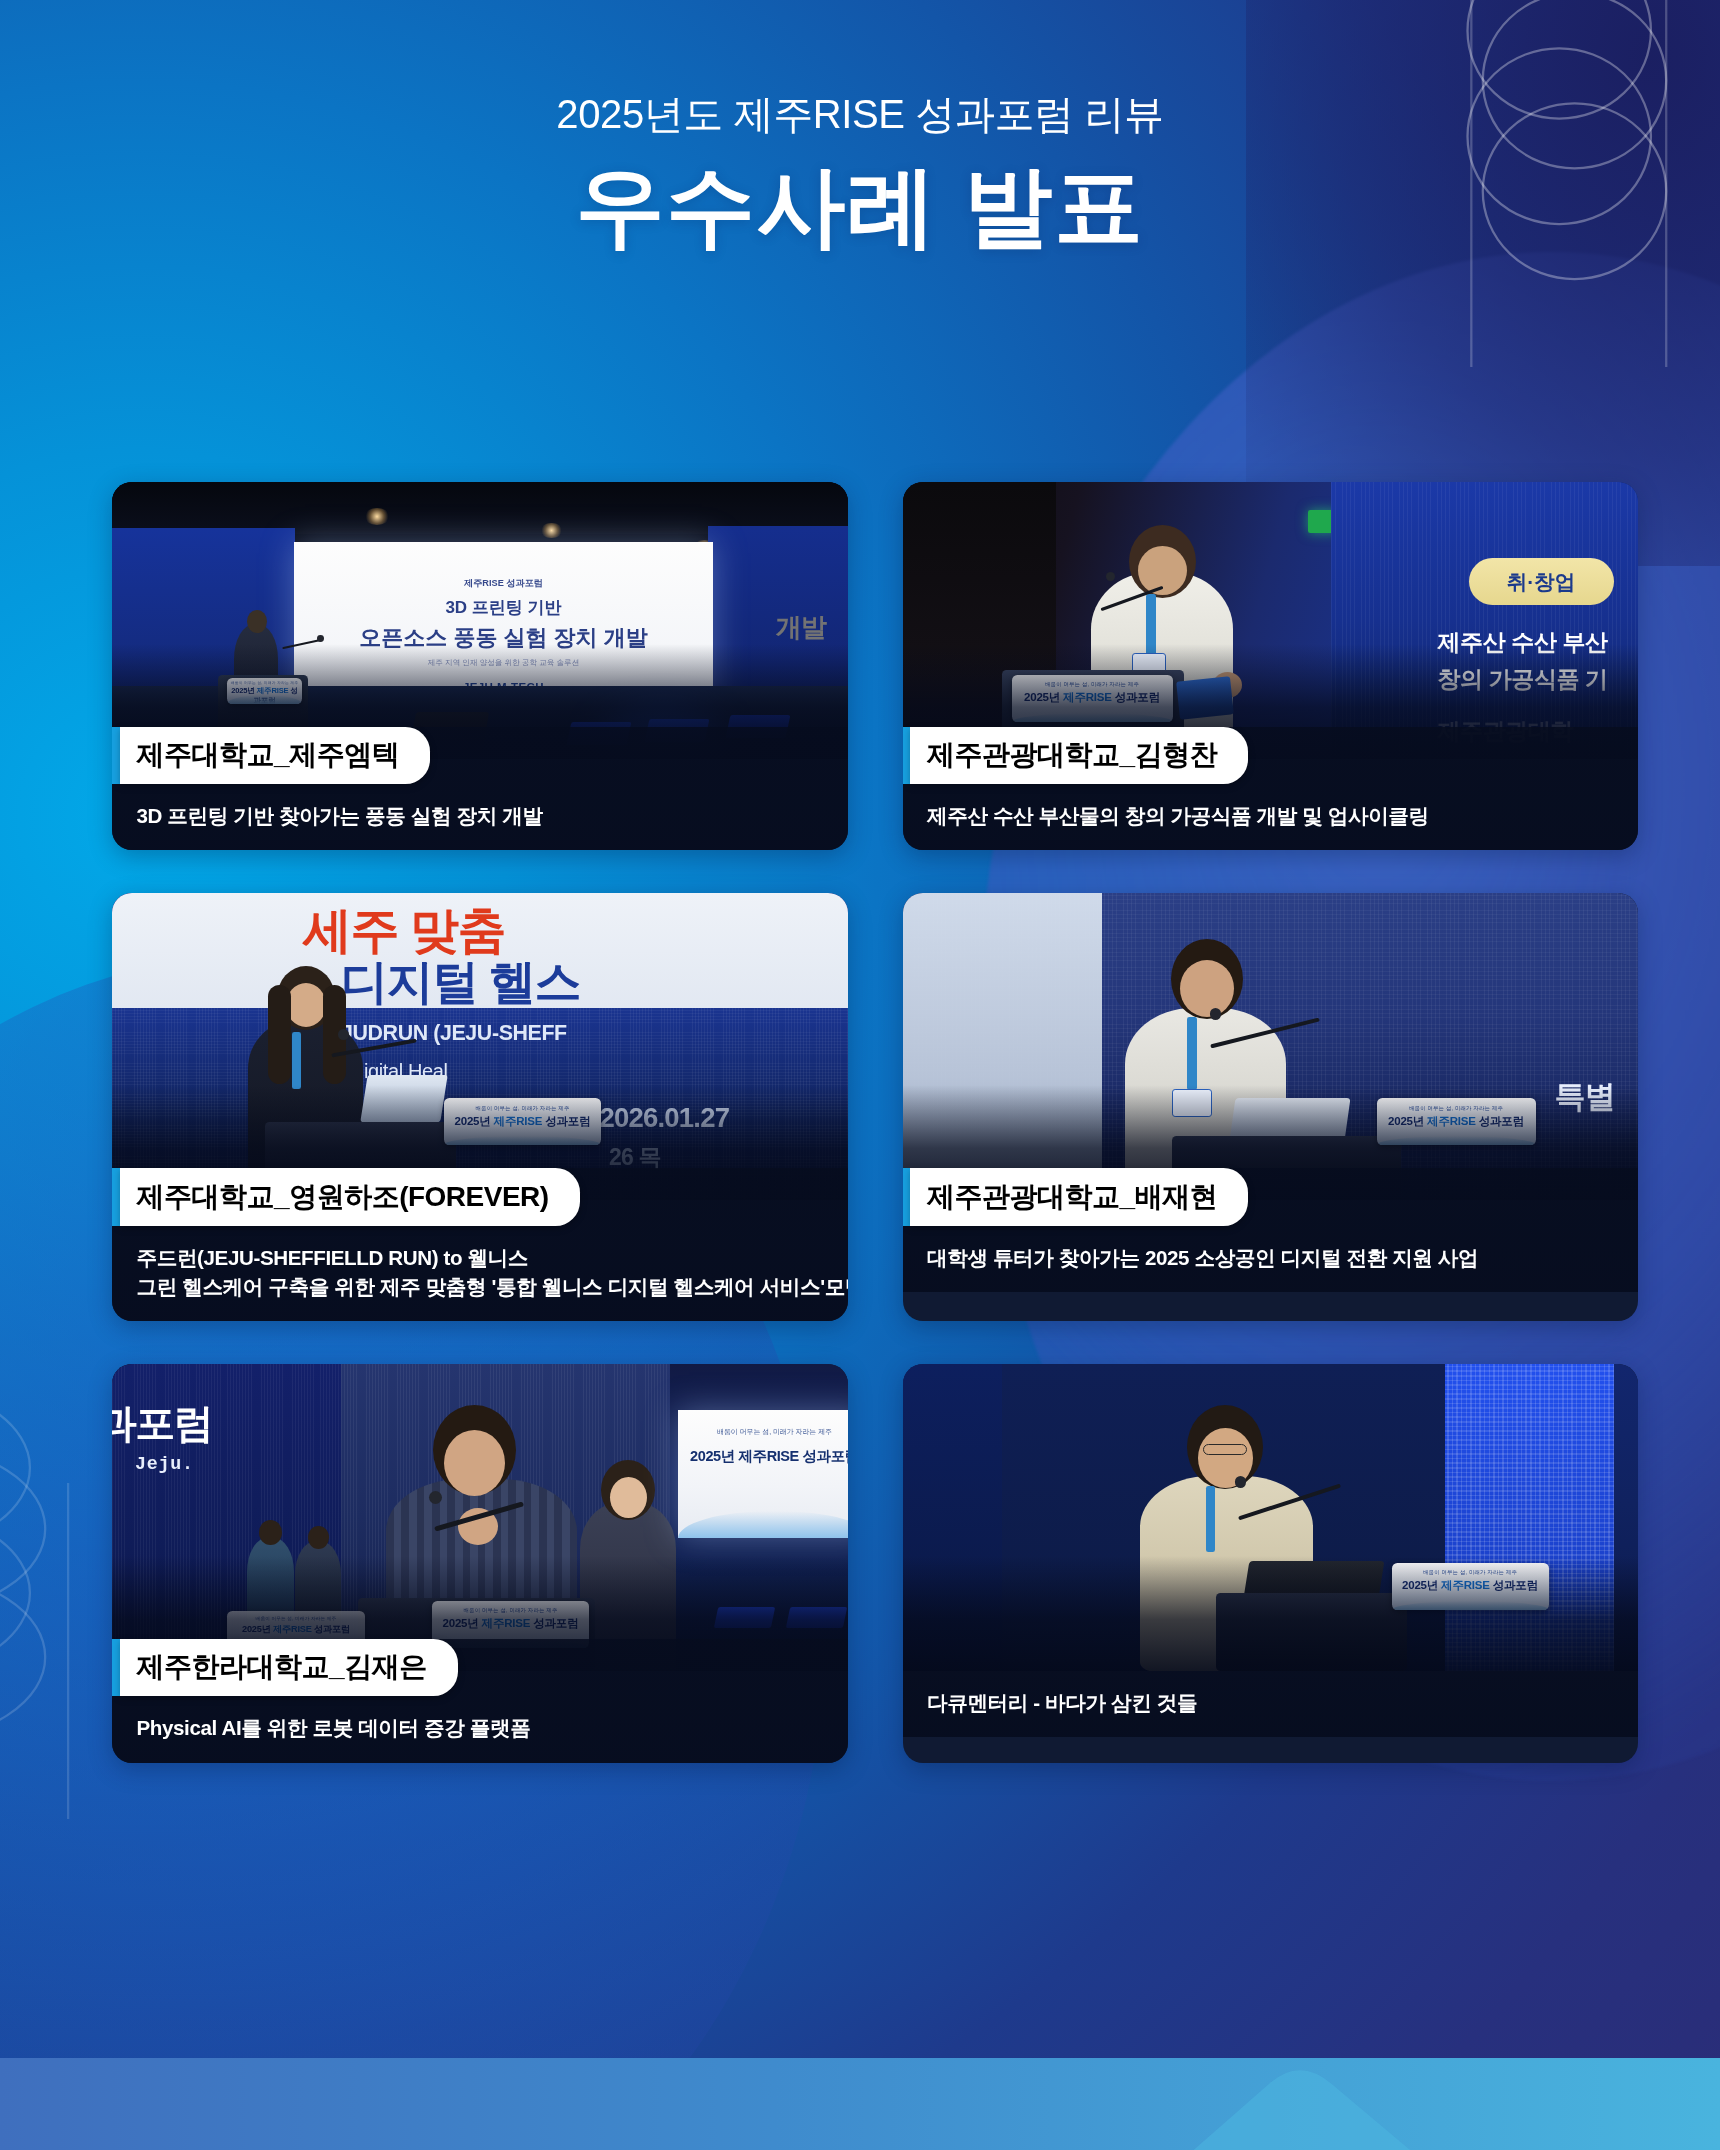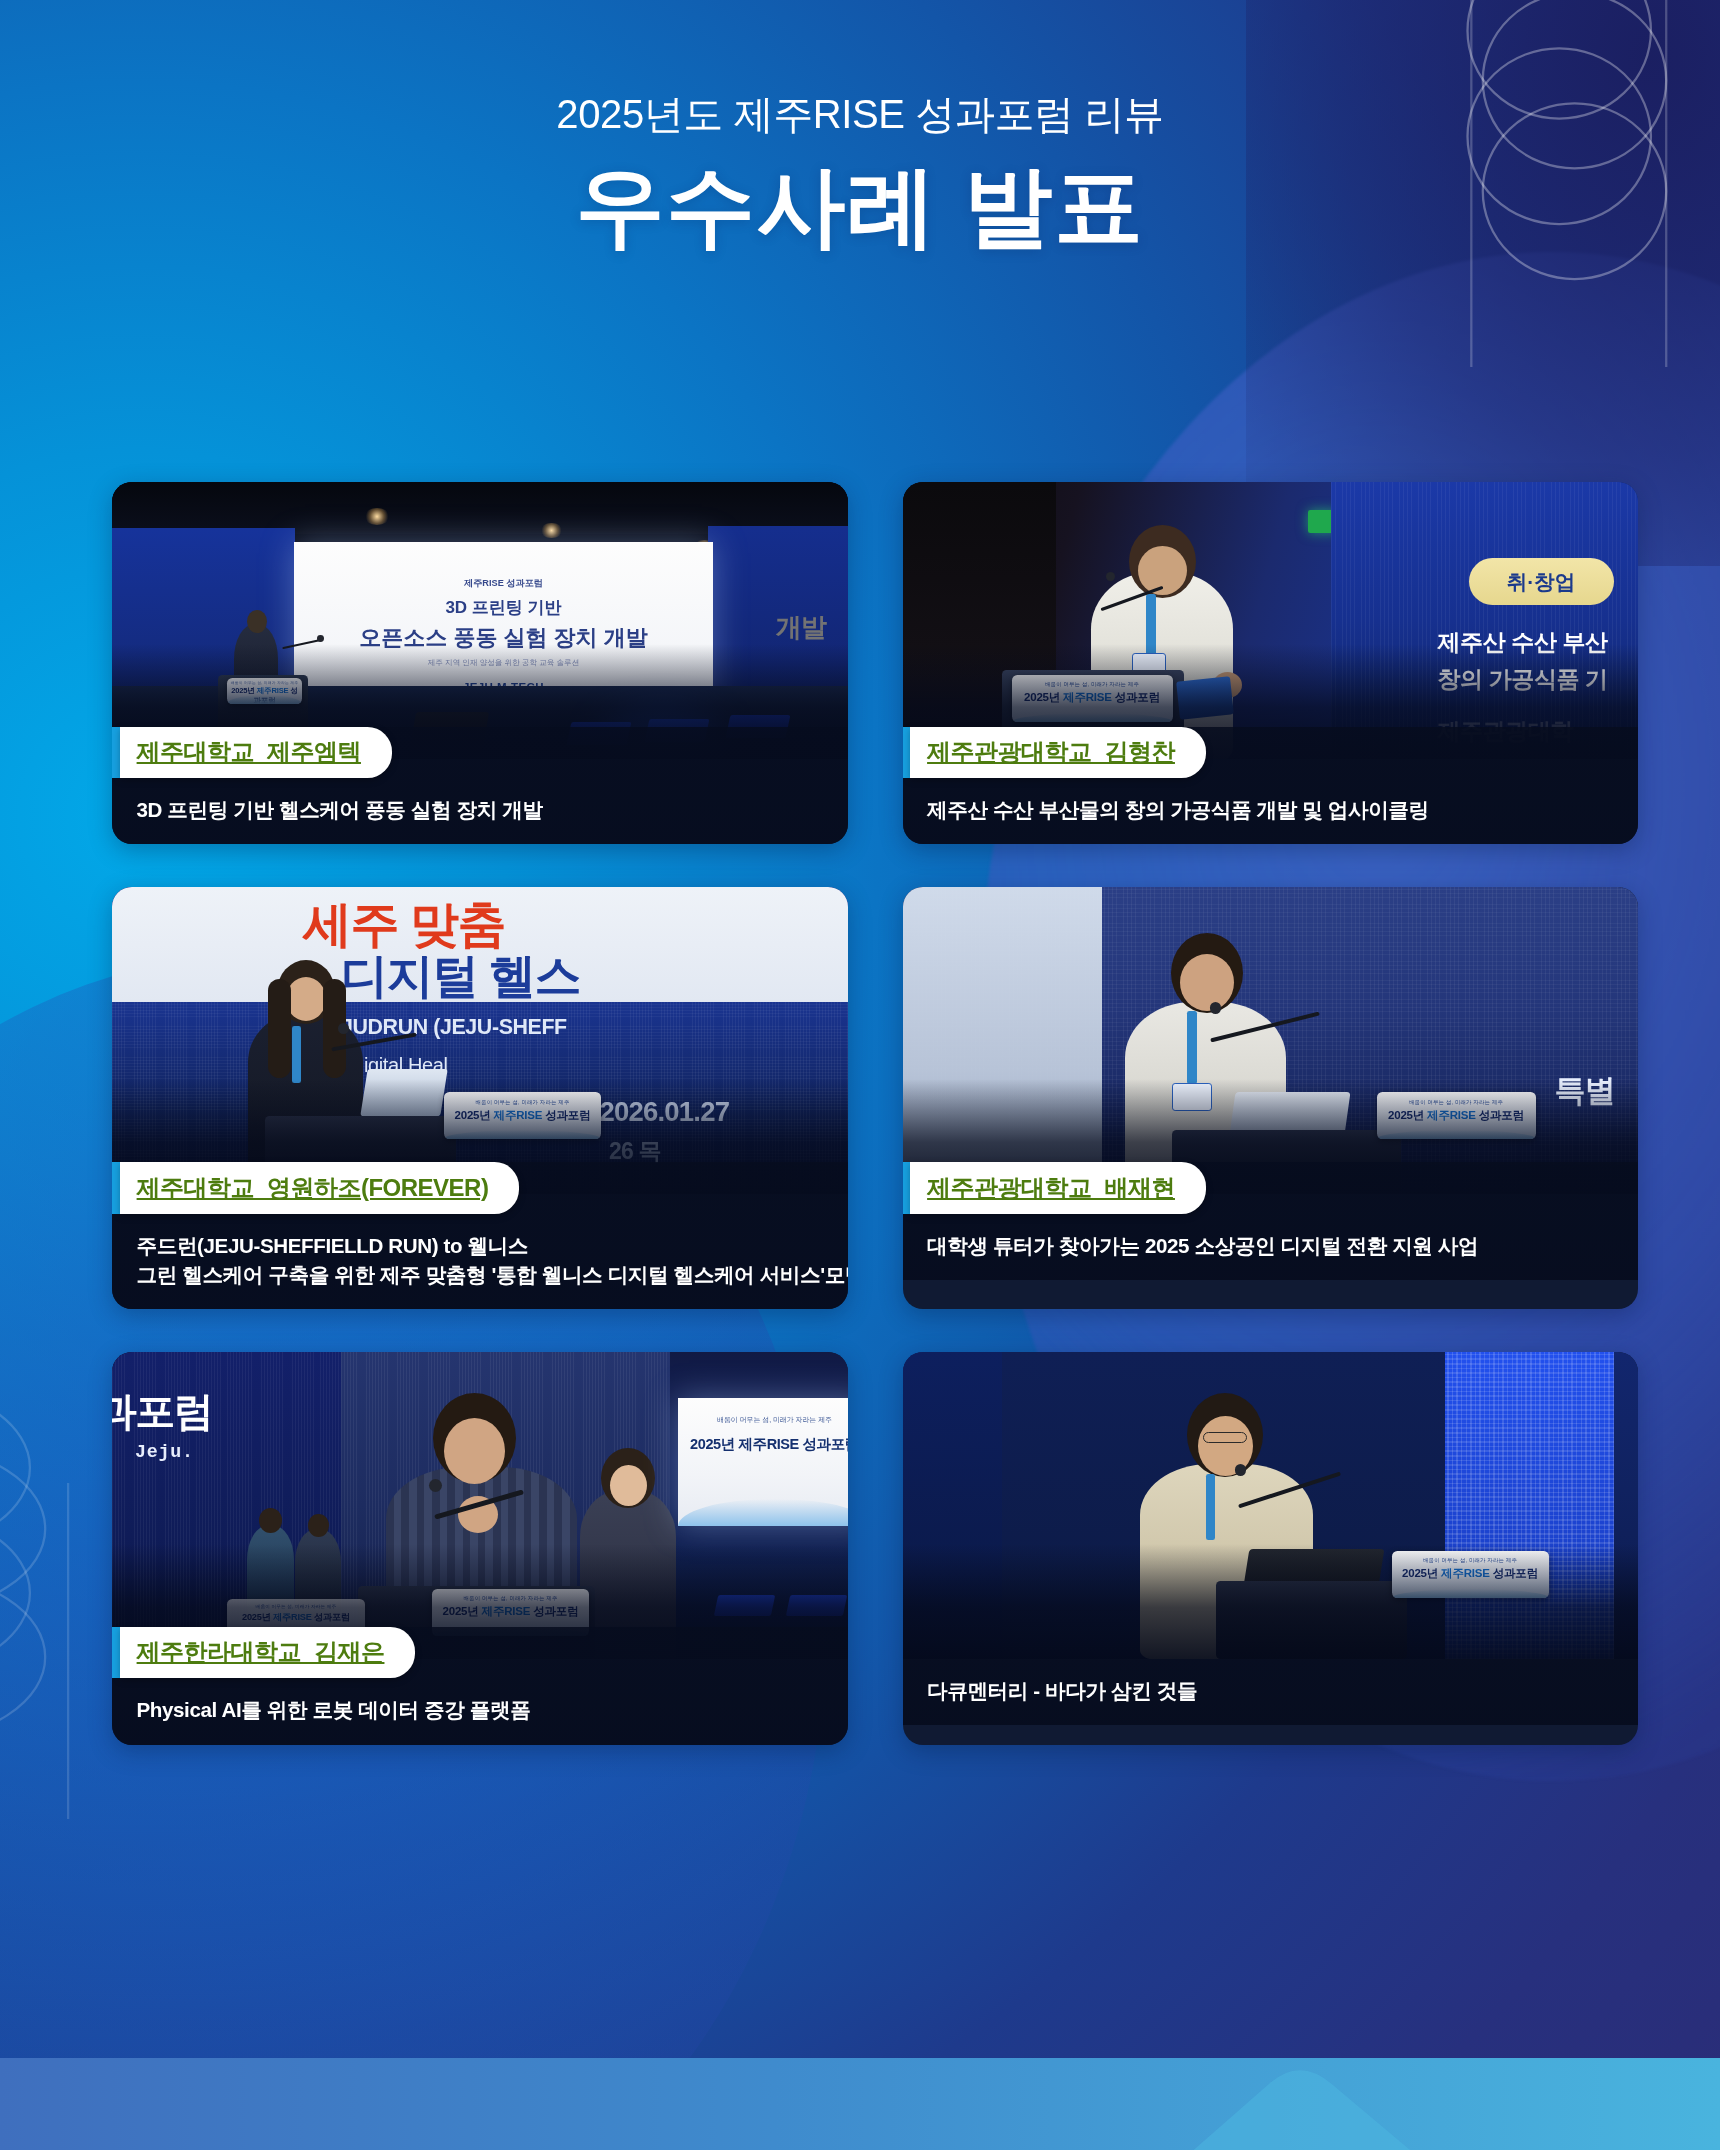--- a/index.html
+++ b/index.html
@@ -157,29 +157,28 @@
     display:flex; align-items:stretch;
     margin-top:-32px;
   }
   .badge-accent{
     width:7.6px;
     background:#17a0e0;
     flex:0 0 7.6px;
   }
   .badge{
     background:#ffffff;
-    color:#4d7c0f;
-    font-size:24px;
+    color:#000000;
+    font-size:28px;
     font-weight:bold;
     letter-spacing:-0.5px;
     padding:9.2px 31px 10px 17px;
     border-radius:0 24.5px 24.5px 0;
     white-space:nowrap;
     box-shadow:0 2.3px 7.6px rgba(0,0,0,.28);
-    text-decoration:underline;
   }
   .cap-lines{
     padding:17px 24.5px 0 24.5px;
   }
   .cap-line{
     color:#ffffff;
     font-size:20.6px;
     font-weight:bold;
     letter-spacing:-0.4px;
     line-height:1.42;
@@ -283,21 +282,21 @@
           <div class="glow" style="left:489px;top:229px;width:122px;height:61px;background:rgba(40,90,220,.45);"></div>
         </div>
         <div class="card-shade"></div>
       </div>
       <div class="card-caption">
         <div class="badge-row">
           <div class="badge-accent"></div>
           <div class="badge">제주대학교_제주엠텍</div>
         </div>
         <div class="cap-lines">
-          <div class="cap-line">3D 프린팅 기반 헬스케어 풍동 실험 장치 개발</div>
+          <div class="cap-line">3D 프린팅 기반 찾아가는 풍동 실험 장치 개발</div>
         </div>
       </div>
     </div>
 
     <div class="card">
       <div class="card-photo">
         <div class="scene">
           <div style="position:absolute;inset:0;background:linear-gradient(105deg,#0b0a0c 0%,#161220 22%,#1b2a6e 48%,#1a3596 72%,#173488 100%);"></div>
 
           <div style="position:absolute;left:0;top:0;width:153px;height:100%;background:linear-gradient(180deg,#0b0a0d 0%,#120f14 60%,#16121a 100%);"></div>

